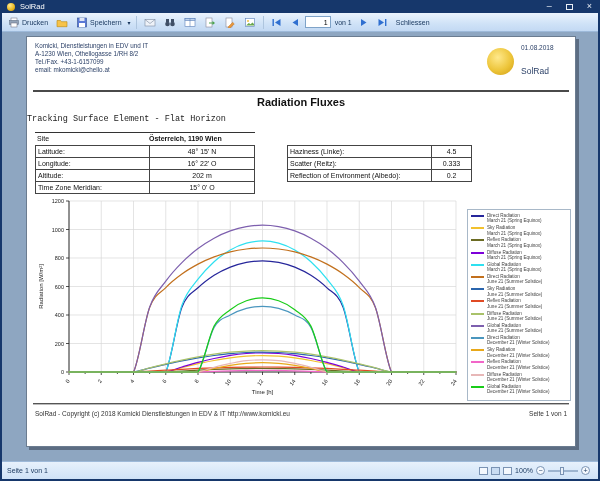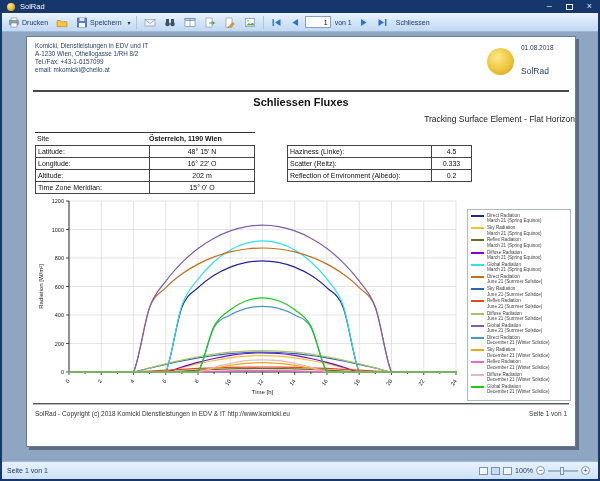--- a/index.html
+++ b/index.html
@@ -33,21 +33,21 @@
   .content{position:absolute;left:2px;top:32px;width:596px;height:429px;background:#8ea6c1;}
   .page{position:absolute;left:24px;top:4px;width:550px;height:411px;background:#fff;
     border:1px solid #6b7c90;box-shadow:3px 3px 0 rgba(30,40,55,.45);}
   .company{position:absolute;left:8px;top:5px;font-size:6.3px;line-height:8px;color:#2a3f66;}
   .doc-date{position:absolute;left:494px;top:7px;font-size:6.5px;color:#2a3f66;}
   .logo-ball{position:absolute;left:460px;top:11px;width:27px;height:27px;border-radius:50%;
     background:radial-gradient(circle at 40% 35%,#ffe98c,#edc53a 55%,#cf9c12);}
   .logo-text{position:absolute;left:494px;top:29px;font-size:8.5px;color:#2a3f66;}
   .header-rule{position:absolute;left:6px;right:6px;top:53px;height:2px;background:#4a4a4a;}
   .doc-title{position:absolute;left:0;top:59px;width:100%;text-align:center;font-size:11px;font-weight:bold;color:#111;}
-  .doc-subtitle{position:absolute;left:0;top:77px;width:100%;text-align:right;font-size:8.5px;color:#222;}
+  .doc-subtitle{position:absolute;left:0;top:77px;width:100%;text-align:left;font-size:8.5px;color:#222;font-family:Liberation Mono, monospace;}
   
   .site-header{position:absolute;left:8px;top:95px;width:220px;height:12px;border-top:1px solid #333;
     display:flex;align-items:center;font-size:7px;color:#111;}
   .site-header .h-label{width:114px;padding-left:2px;}
   .site-header .h-value{width:106px;font-weight:bold;}
   .grid-table{position:absolute;border:1px solid #444;font-size:7px;color:#111;}
   #site-table{left:8px;top:108px;width:220px;}
   #params-table{left:260px;top:108px;width:185px;}
   .t-row{display:flex;border-top:1px solid #444;}
   .t-row:first-child{border-top:none;}
@@ -190,21 +190,21 @@
 
   <div class="content">
     <div class="page">
 
       <div class="company" id="company-block">Komicki, Dienstleistungen in EDV und IT<br>A-1230 Wien, Othellogasse 1/RH 8/2<br>Tel./Fax. +43-1-6157099<br>email: mkomicki@chello.at</div>
       <div class="doc-date">01.08.2018</div>
       <div class="logo-ball"></div>
       <div class="logo-text">SolRad</div>
       <div class="header-rule"></div>
 
-      <div class="doc-title">Schliessen Fluxes</div>
+      <div class="doc-title">Radiation Fluxes</div>
       <div class="doc-subtitle">Tracking Surface Element - Flat Horizon</div>
 
       <div class="site-header">
         <span class="h-label">Site</span>
         <span class="h-value">Österreich, 1190 Wien</span>
       </div>
       <div class="grid-table" id="site-table">
           <div class="t-row">
             <div class="c1">Latitude:</div>
             <div class="c2">48° 15' N</div>

